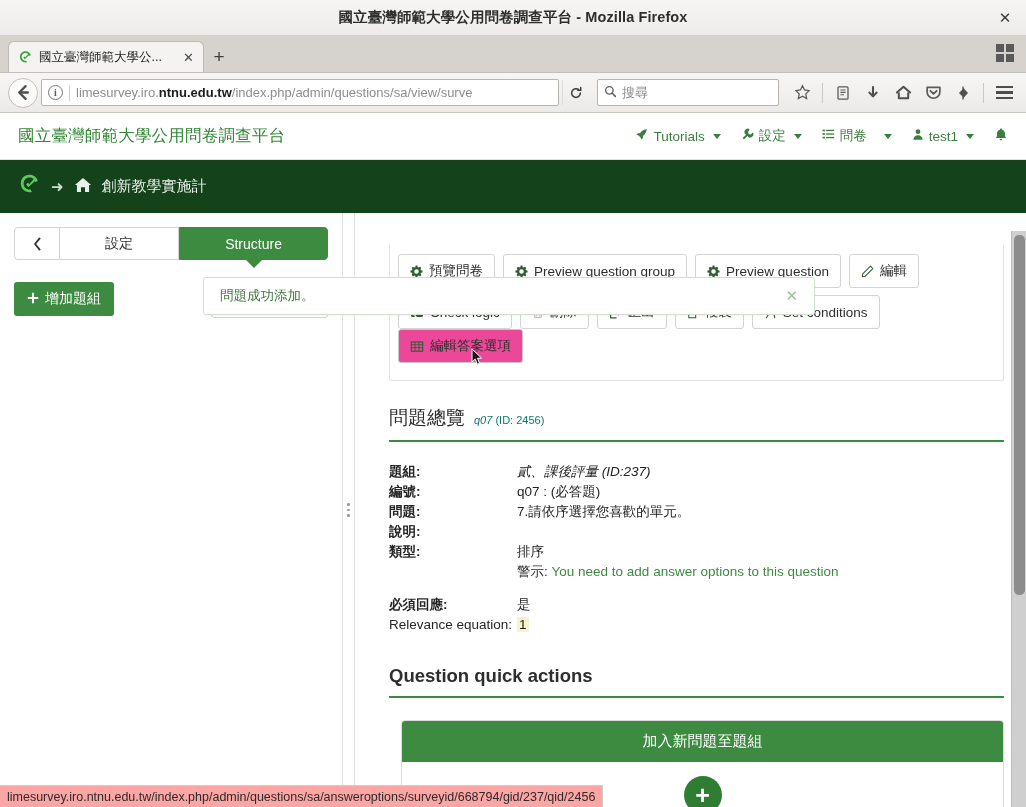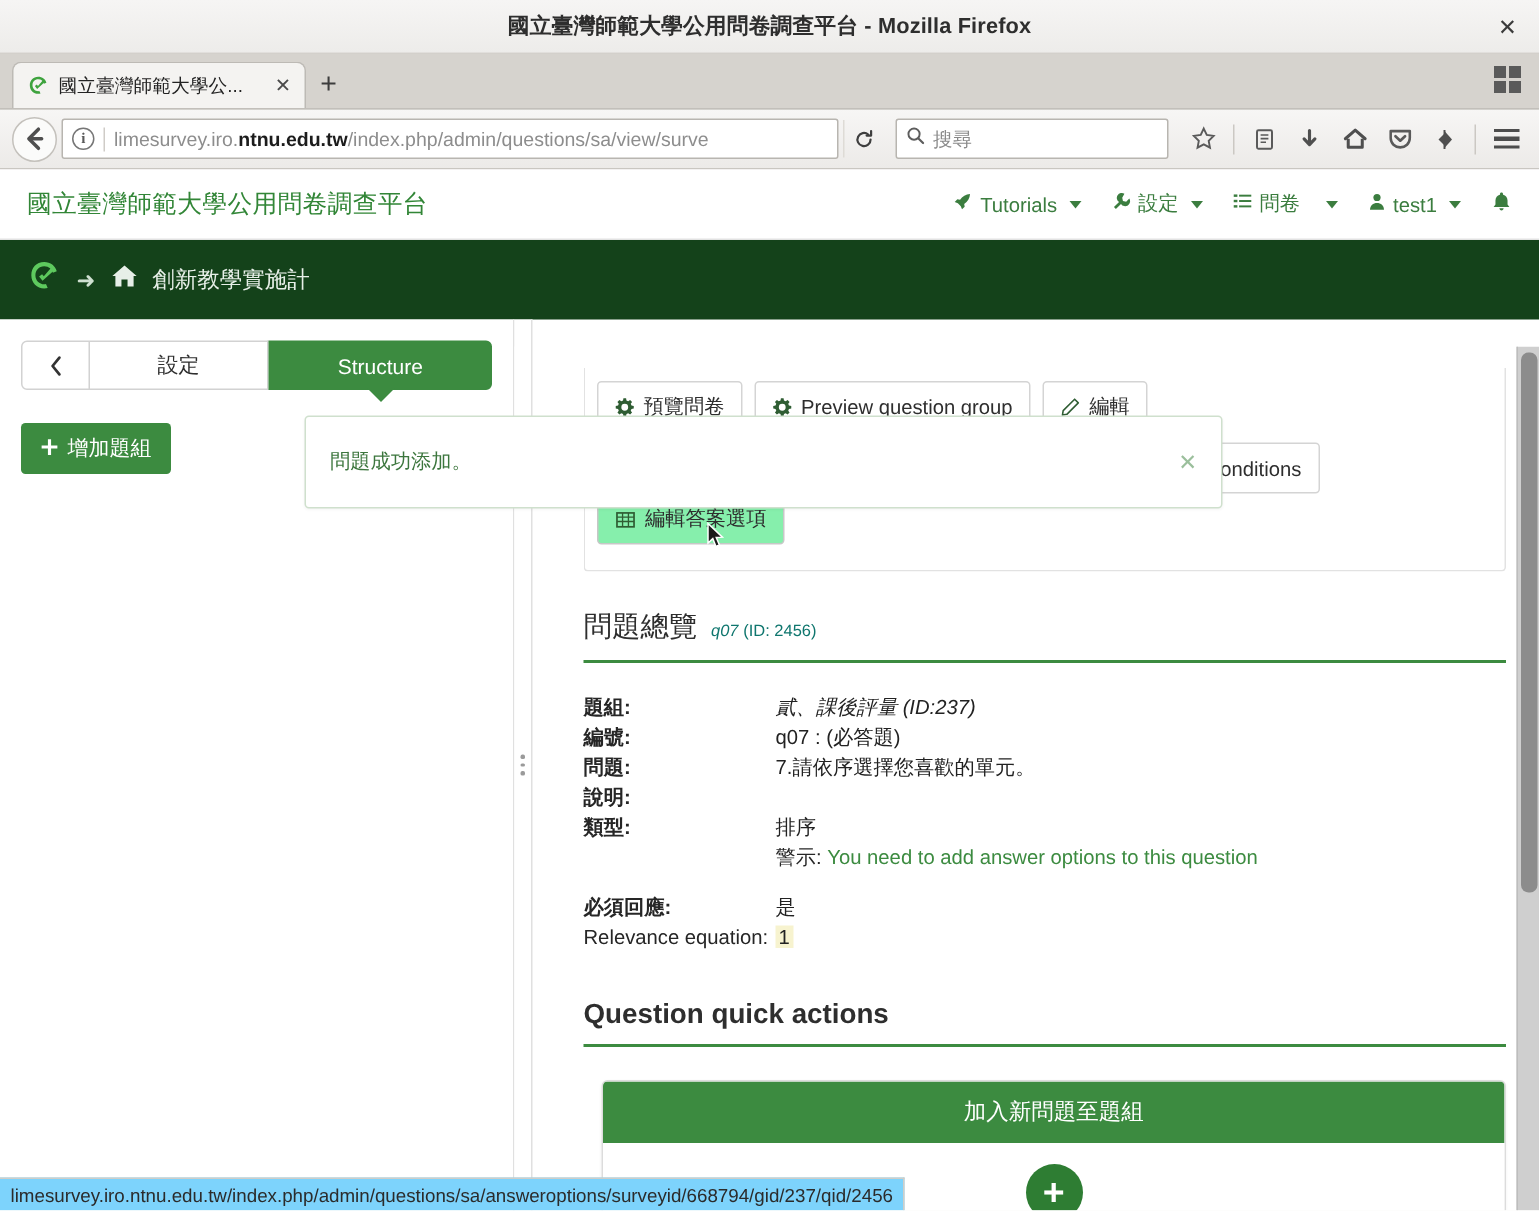--- a/index.html
+++ b/index.html
@@ -157,21 +157,21 @@
     display:flex; align-items:center;
     padding: 0 18px; gap: 10px;
     position: relative;
   }
   .bc-text { color:#e7efe8; font-size:15px; white-space:nowrap; }
   .bc-arrow { color:#cfe0d1; font-size:15px; }
 
   .alert-box {
     position:absolute;
     left: 203px; top: 164px;
-    width: 612px; height: 62px;
+    width: 612px; height: 38px;
     background:#ffffff;
     border:1px solid #cfe0cd;
     border-radius: 3px;
     display:flex; align-items:center;
     padding: 16px 16px;
     z-index: 40;
     box-shadow: 0 1px 2px rgba(0,0,0,0.04);
   }
   .alert-text { font-size:13.5px; color:#3c763d; }
   .alert-x { margin-left:auto; font-size:15px; color:#9bbf9c; cursor:pointer; font-weight:bold;}
@@ -270,21 +270,21 @@
   }
   .btn-group-row { display:flex; flex-wrap:wrap; gap:0; margin-bottom:7px; }
   .tbbtn {
     background:#fff; border:1px solid #d4d4d4; border-radius:3px;
     font-size:13.5px; color:#2e2e2e;
     padding: 7px 11px;
     display:flex; align-items:center; gap:6px;
     cursor:pointer; margin-right:8px; white-space:nowrap;
     font-family:"Liberation Sans", sans-serif;
   }
-  .tbbtn.active { background:#86efac; border-color:#c7c7c7; }
+  .tbbtn.active { background:#ec4899; border-color:#c7c7c7; }
   .tbbtn .gi { color:#2f5d33; font-size:13px; display:inline-flex; align-items:center;}
   .tbbtn .gi.red { color:#d9a0a0; }
   .tbbtn.pos { position:relative; }
   .cursor-arrow {
     position:absolute; left: 72px; top: 18px;
     width: 14px; height: 19px; pointer-events:none;
   }
 
   .qoverview { margin: 24px 22px 0 34px; }
   .qo-title-row { display:flex; align-items:baseline; gap:9px; padding-bottom: 9px;}
@@ -336,21 +336,21 @@
   }
   .v-thumb {
     position:absolute; left:2px; top: 4px; width:11px; height: 360px;
     background:#8c8c8c; border-radius:5px;
   }
 
   
   .statusbar {
     position:absolute; left:0; bottom:0;
     height: 22px;
-    background:#7dd3fc;
+    background:#fca5a5;
     border-top:1px solid #cfcdc8; border-right:1px solid #cfcdc8;
     display:flex; align-items:center;
     padding: 0 7px;
     font-size: 12.5px; color:#2b2b2b;
     z-index: 60;
     max-width: 700px;
   }
 </style>
 </head>
 <body>
@@ -598,20 +598,28 @@
               </span>
               <span>預覽問卷</span>
             </button>
             <button class="tbbtn">
               <span class="gi">
                 <svg width="13" height="13" viewBox="0 0 16 16">
                     <path d="M8 5.2 A2.8 2.8 0 1 0 8 10.8 A2.8 2.8 0 1 0 8 5.2 Z M6.9 0.6 H9.1 L9.4 2.5 L10.8 3.1 L12.4 2 L14 3.6 L12.9 5.2 L13.5 6.6 L15.4 6.9 V9.1 L13.5 9.4 L12.9 10.8 L14 12.4 L12.4 14 L10.8 12.9 L9.4 13.5 L9.1 15.4 H6.9 L6.6 13.5 L5.2 12.9 L3.6 14 L2 12.4 L3.1 10.8 L2.5 9.4 L0.6 9.1 V6.9 L2.5 6.6 L3.1 5.2 L2 3.6 L3.6 2 L5.2 3.1 L6.6 2.5 Z" fill="#2f5d33"></path>
                   </svg>
               </span>
               <span>Preview question group</span>
+            </button>
+            <button class="tbbtn">
+              <span class="gi">
+                <svg width="13" height="13" viewBox="0 0 16 16">
+                    <path d="M8 5.2 A2.8 2.8 0 1 0 8 10.8 A2.8 2.8 0 1 0 8 5.2 Z M6.9 0.6 H9.1 L9.4 2.5 L10.8 3.1 L12.4 2 L14 3.6 L12.9 5.2 L13.5 6.6 L15.4 6.9 V9.1 L13.5 9.4 L12.9 10.8 L14 12.4 L12.4 14 L10.8 12.9 L9.4 13.5 L9.1 15.4 H6.9 L6.6 13.5 L5.2 12.9 L3.6 14 L2 12.4 L3.1 10.8 L2.5 9.4 L0.6 9.1 V6.9 L2.5 6.6 L3.1 5.2 L2 3.6 L3.6 2 L5.2 3.1 L6.6 2.5 Z" fill="#2f5d33"></path>
+                  </svg>
+              </span>
+              <span>Preview question</span>
             </button>
             <button class="tbbtn">
               <span class="gi">
                 <svg width="13" height="13" viewBox="0 0 16 16">
                     <path d="M11.6 1.4 L14.6 4.4 L5.2 13.8 L1.6 14.4 L2.2 10.8 Z" stroke="#2f5d33" stroke-width="1.3" fill="none" stroke-linejoin="round"></path>
                   </svg>
               </span>
               <span>編輯</span>
             </button>
           </div>

